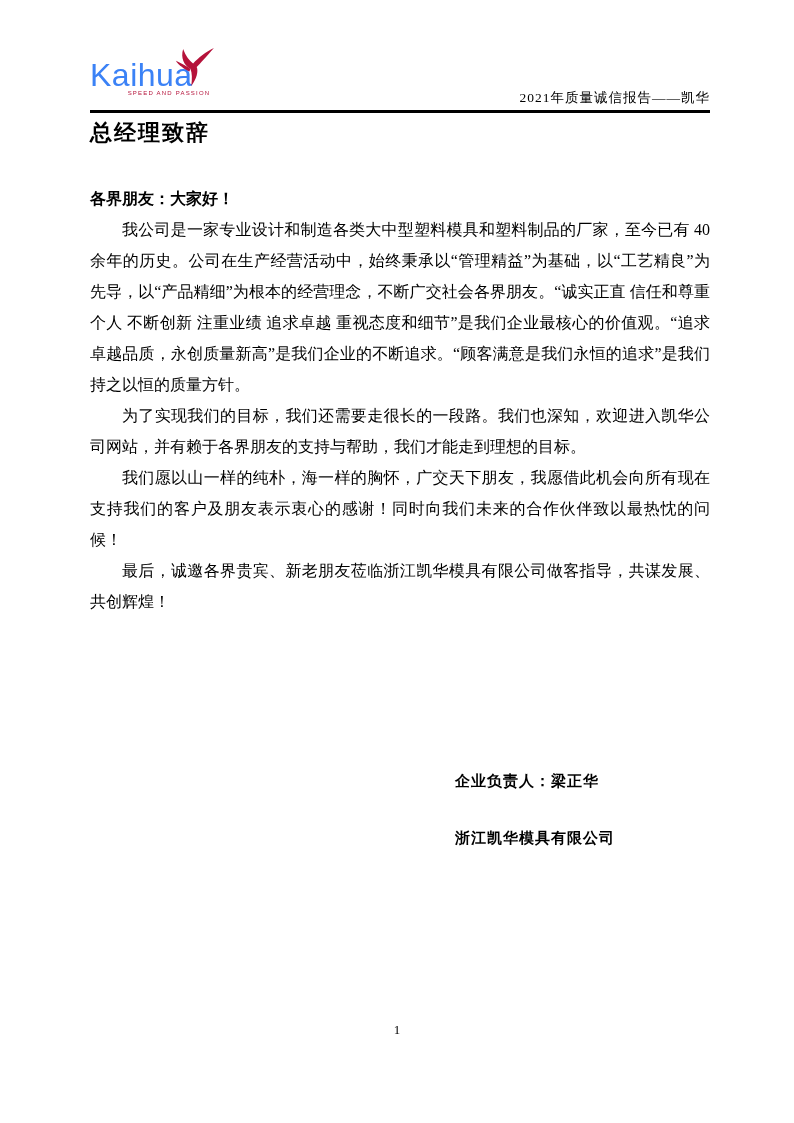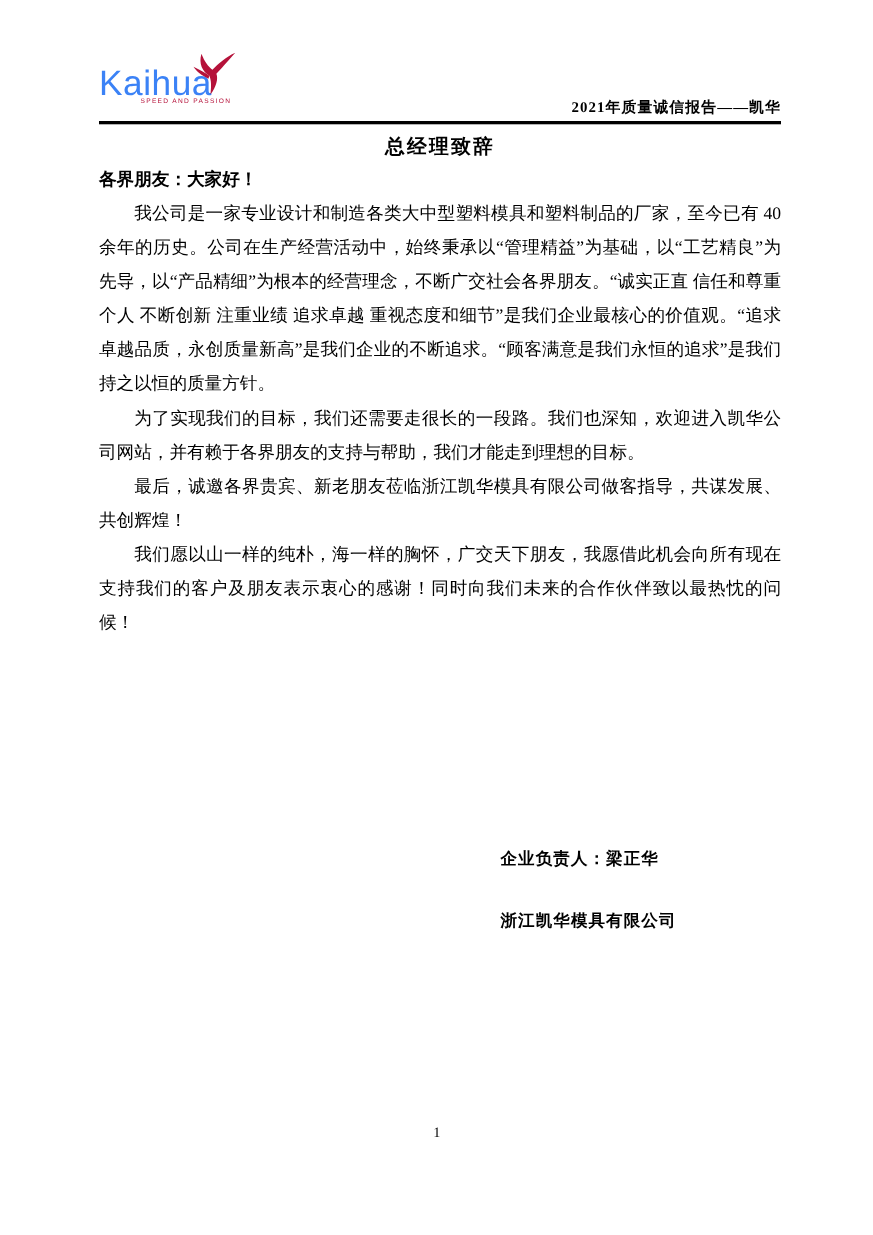--- a/index.html
+++ b/index.html
@@ -51,39 +51,39 @@
     letter-spacing: 1.2px;
     color: #b5123a;
     text-align: center;
     padding-left: 28px;
   }
   .report-label {
     position: absolute;
     right: 0;
     bottom: 3px;
     font-size: 13.5px;
-    font-weight: bold;
+    font-weight: normal;
     letter-spacing: 1px;
   }
   .header-rule {
     height: 3px;
     background: #000000;
     margin-top: 0;
   }
   
   .doc-title {
-    text-align: center;
-    font-size: 18px;
+    font-size: 22px;
     font-weight: bold;
     letter-spacing: 2px;
     margin-top: 5px;
     line-height: 30px;
   }
   
   .body-text {
+    margin-top: 35px;
     font-size: 16px;
     line-height: 31px;
     text-align: justify;
   }
   .greeting {
     font-weight: bold;
     font-size: 16px;
     line-height: 31px;
   }
   .body-text p {
@@ -132,22 +132,22 @@
       <div class="report-label">2021年质量诚信报告——凯华</div>
     </div>
     <div class="header-rule"></div>
 
     <div class="doc-title">总经理致辞</div>
 
     <div class="body-text">
       <div class="greeting">各界朋友：大家好！</div>
       <p>我公司是一家专业设计和制造各类大中型塑料模具和塑料制品的厂家，至今已有 40 余年的历史。公司在生产经营活动中，始终秉承以“管理精益”为基础，以“工艺精良”为先导，以“产品精细”为根本的经营理念，不断广交社会各界朋友。“诚实正直 信任和尊重个人 不断创新 注重业绩 追求卓越 重视态度和细节”是我们企业最核心的价值观。“追求卓越品质，永创质量新高”是我们企业的不断追求。“顾客满意是我们永恒的追求”是我们持之以恒的质量方针。</p>
       <p>为了实现我们的目标，我们还需要走很长的一段路。我们也深知，欢迎进入凯华公司网站，并有赖于各界朋友的支持与帮助，我们才能走到理想的目标。</p>
+      <p>我们愿以山一样的纯朴，海一样的胸怀，广交天下朋友，我愿借此机会向所有现在支持我们的客户及朋友表示衷心的感谢！同时向我们未来的合作伙伴致以最热忱的问候！</p>
       <p>最后，诚邀各界贵宾、新老朋友莅临浙江凯华模具有限公司做客指导，共谋发展、共创辉煌！</p>
-      <p>我们愿以山一样的纯朴，海一样的胸怀，广交天下朋友，我愿借此机会向所有现在支持我们的客户及朋友表示衷心的感谢！同时向我们未来的合作伙伴致以最热忱的问候！</p>
     </div>
 
   </div>
 
   <div class="signature">
     <div class="sig-line">企业负责人：梁正华</div>
     <div class="sig-line">浙江凯华模具有限公司</div>
   </div>
 
   <div class="page-number">1</div>

